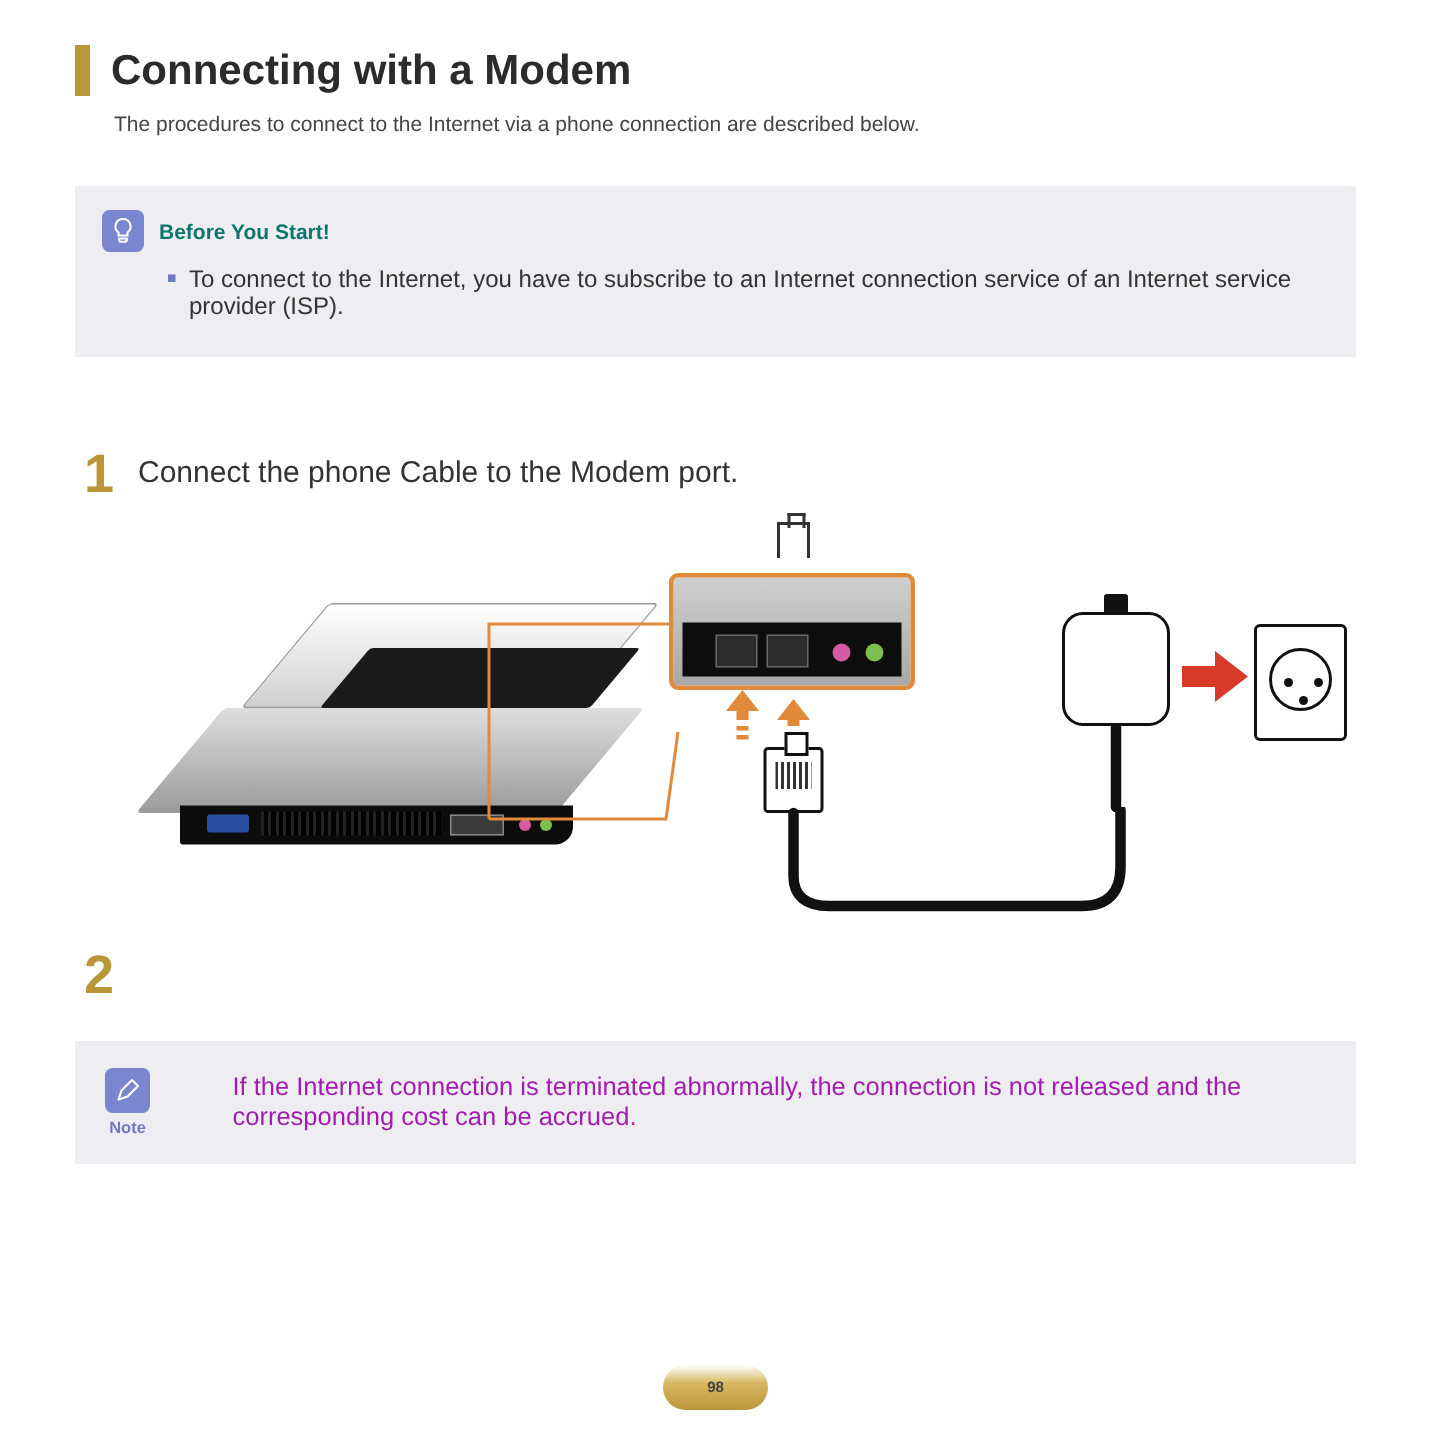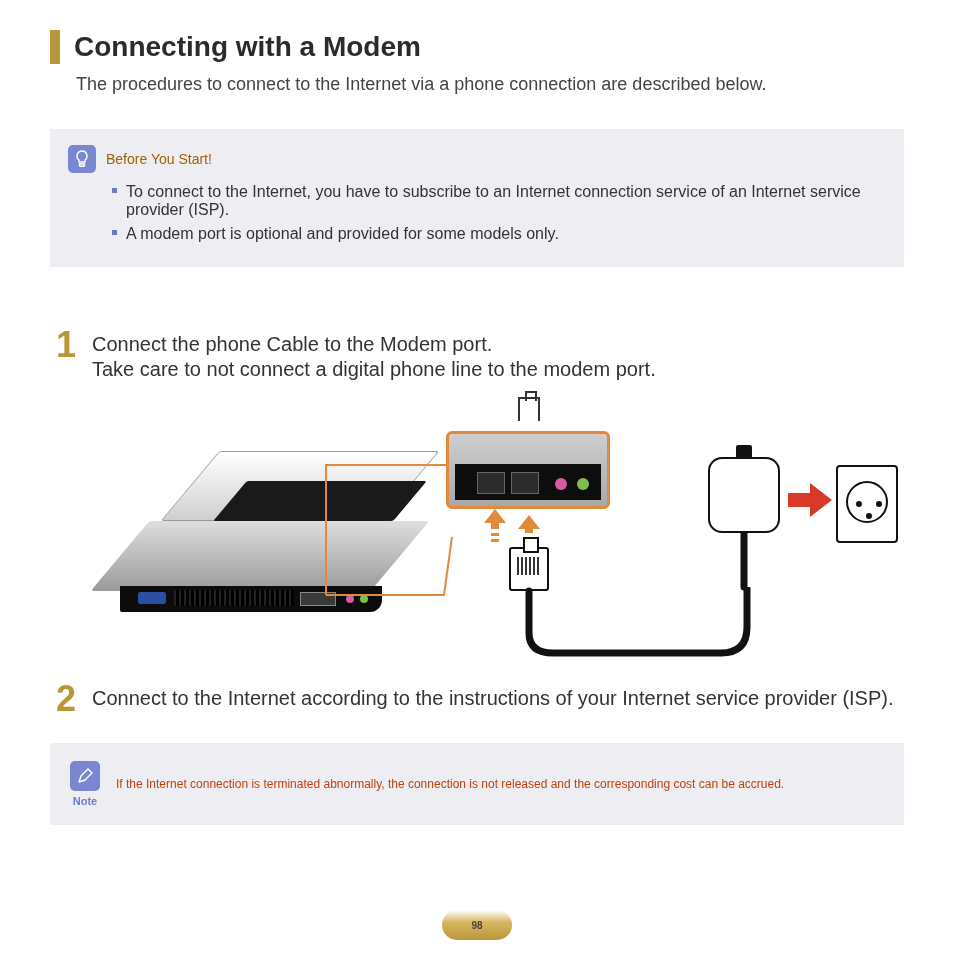--- a/index.html
+++ b/index.html
@@ -26,21 +26,21 @@
     height: 34px;
     background: #b9963a;
   }
   h1 {
     font-size: 28px;
     font-weight: bold;
     color: #2b2b2b;
   }
   .intro {
     margin-left: 26px;
-    font-size: 18px;
+    font-size: 14px;
     color: #444;
     margin-bottom: 34px;
   }
   .before-box {
     background: #eeedf2;
     padding: 16px 18px 18px 18px;
     margin-bottom: 60px;
   }
   .before-header {
     display: flex;
@@ -53,22 +53,22 @@
     height: 28px;
     border-radius: 5px;
     background: #7b86d1;
     color: #fff;
     display: flex;
     align-items: center;
     justify-content: center;
     font-size: 16px;
   }
   .before-title {
-    color: #a16207;
-    font-weight: normal;
+    color: #0f766e;
+    font-weight: bold;
     font-size: 14px;
   }
   .before-list {
     list-style: none;
     margin-left: 44px;
   }
   .before-list li {
     font-size: 16px;
     color: #333;
     margin: 6px 0;
@@ -268,21 +268,21 @@
     gap: 16px;
     align-items: center;
     margin-top: 26px;
   }
   .note-icon-wrap { display:flex; flex-direction:column; align-items:center; gap:4px;text-align:right;}
   .note-badge {
     width: 30px; height:30px; border-radius:5px; background:#7b86d1; color:#fff;
     display:flex;align-items:center;justify-content:center;
   }
   .note-label { color:#6c79c8; font-size:11px; font-weight:bold; }
-  .note-text { font-size:12px; color:#c2410c; }
+  .note-text { font-size:17px; color:#a21caf;margin-left:39px; }
 
   .page-number {
     position:absolute;
     left:50%;
     bottom:14px;
     transform:translateX(-50%);
     background: linear-gradient(#fff,#d7b862 40%,#b9963a);
     color:#444;
     width:70px;
     height:30px;
@@ -308,29 +308,27 @@
     <div class="before-header">
       <div class="bulb-badge">
         <svg width="16" height="18" viewBox="0 0 16 18">
             <path d="M8 1a5 5 0 0 0-3 9v2h6v-2a5 5 0 0 0-3-9zM5.5 14h5v1.2a1 1 0 0 1-1 1h-3a1 1 0 0 1-1-1z" fill="none" stroke="#fff" stroke-width="1.4"></path>
           </svg>
       </div>
       <div class="before-title">Before You Start!</div>
     </div>
     <ul class="before-list">
       <li>To connect to the Internet, you have to subscribe to an Internet connection service of an Internet service provider (ISP).</li>
-      <li>A modem port is optional and provided for some models only.</li>
     </ul>
   </div>
 
   <div class="step">
     <div class="step-num">1</div>
     <div class="step-body">
       <p>Connect the phone Cable to the Modem port.</p>
-      <p>Take care to not connect a digital phone line to the modem port.</p>
     </div>
   </div>
 
   <div class="diagram">
     <div class="laptop">
       <div class="laptop-screen"></div>
       <div class="laptop-base"></div>
       <div class="laptop-keys"></div>
       <div class="laptop-side">
         <div class="vga"></div>
@@ -392,23 +390,20 @@
       <div class="outlet-inner">
         <div class="h h1"></div>
           <div class="h h2"></div>
           <div class="h h3"></div>
       </div>
     </div>
   </div>
 
   <div class="step">
     <div class="step-num">2</div>
-    <div class="step-body">
-      <p>Connect to the Internet according to the instructions of your Internet service provider (ISP).</p>
-    </div>
   </div>
 
   <div class="note-box">
     <div class="note-icon-wrap">
       <div class="note-badge">
         <svg width="16" height="16" viewBox="0 0 16 16">
             <path d="M2 14 L4 8 L11 1 L15 5 L8 12 Z" fill="none" stroke="#fff" stroke-width="1.4" stroke-linejoin="round"></path>
           </svg>
       </div>
       <div class="note-label">Note</div>

